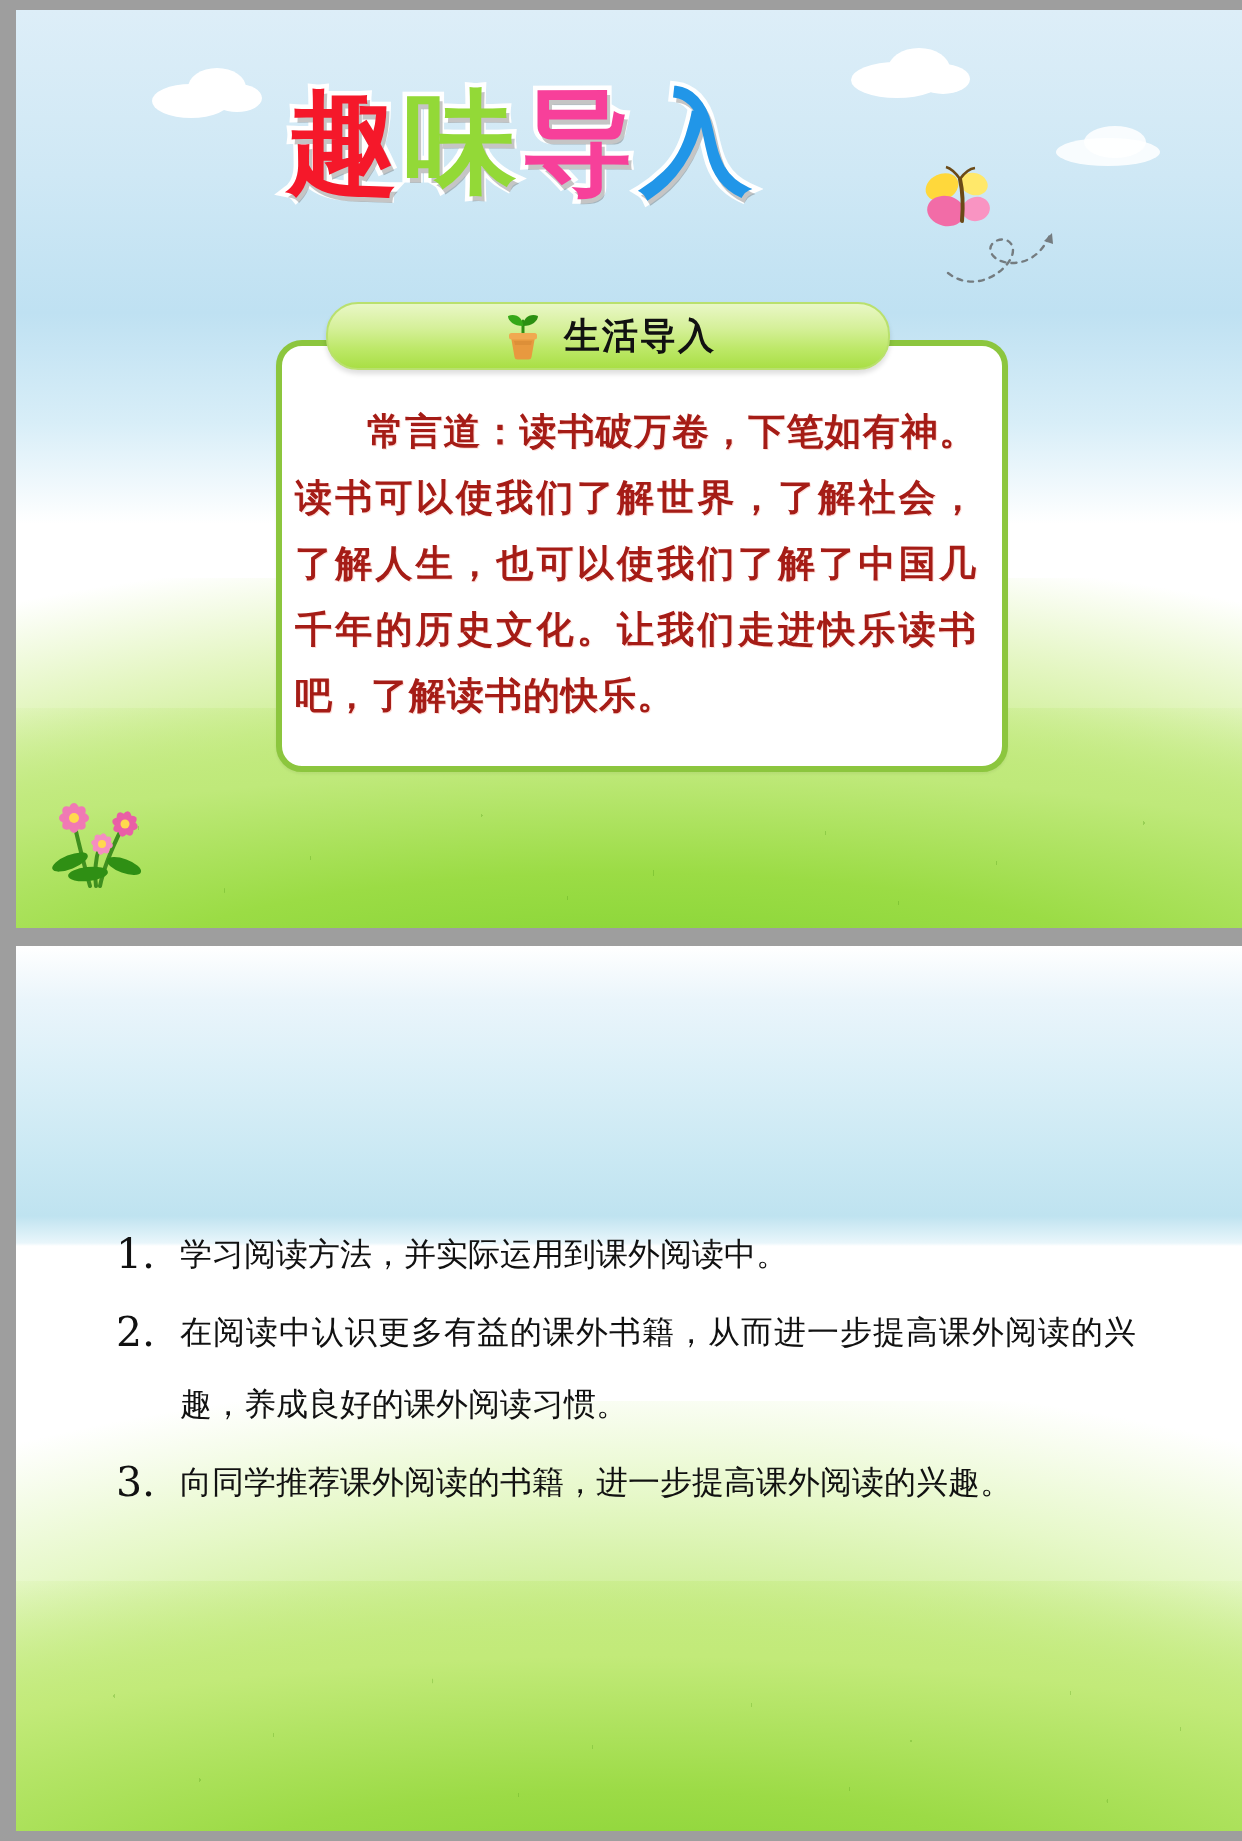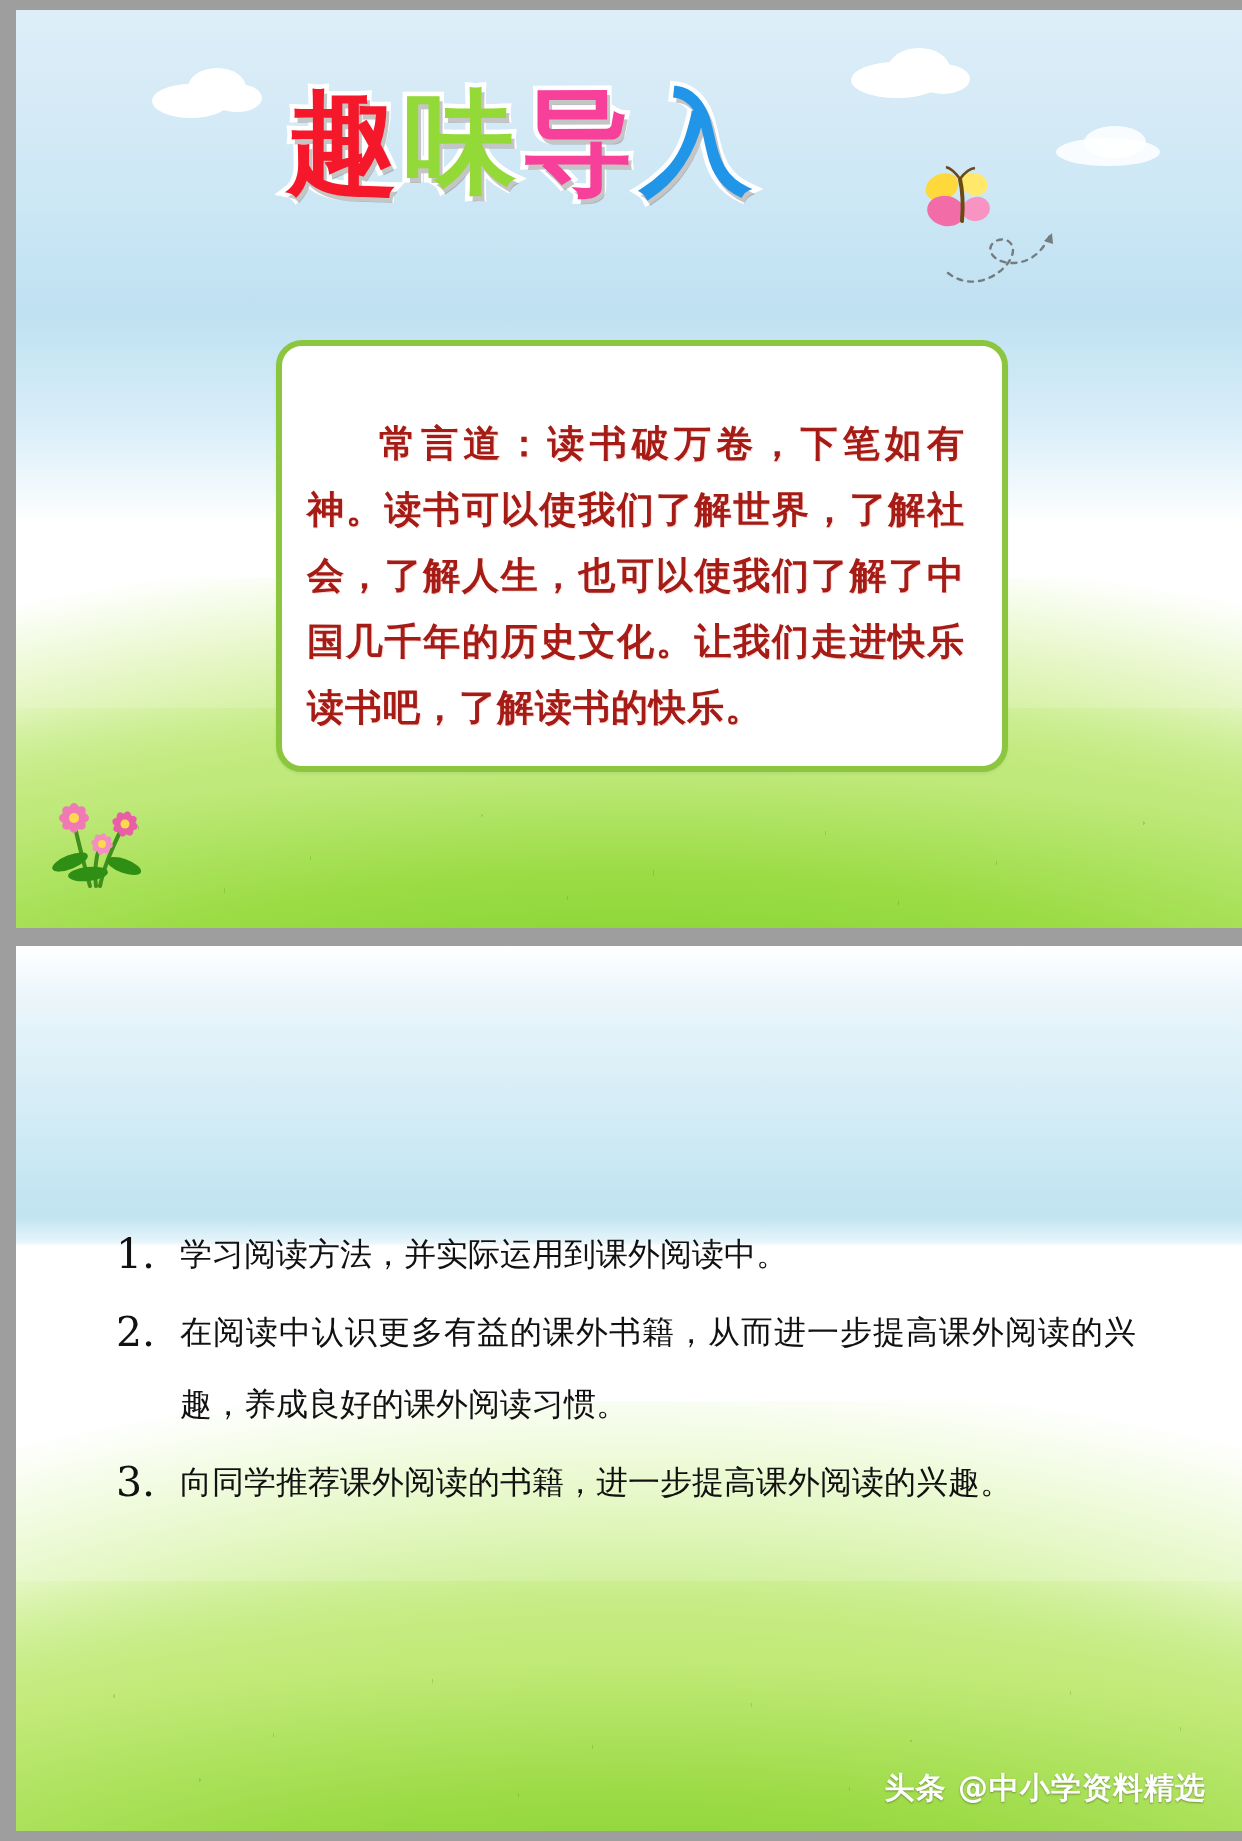--- a/index.html
+++ b/index.html
@@ -89,21 +89,21 @@
     font-family:"DejaVu Sans","Liberation Sans",sans-serif;
     font-size:36px;font-weight:bold;color:#111111;letter-spacing:2px;
   }
   .sprout{width:46px;height:52px;flex:0 0 auto;}
 
   .card-body{
     position:absolute;left:275px;top:385px;width:690px;height:330px;
     padding:0;
   }
   .card-body p{
-    margin:16px;
+    margin:4px;
     font-family:"DejaVu Sans","Liberation Sans",sans-serif;
     font-size:37px;line-height:66px;font-weight:bold;
     color:#a51c16;letter-spacing:1px;
     text-indent:72px;
     text-align:justify;
     text-shadow:1px 1px 0 rgba(255,120,100,.25);
   }
 
   
   .gap{position:absolute;left:0;top:928px;width:1242px;height:18px;background:#9e9e9e;}
@@ -252,20 +252,31 @@
             <ellipse rx="11" ry="5" transform="rotate(100)"></ellipse>
             <ellipse rx="11" ry="5" transform="rotate(145)"></ellipse>
           </g>
           <circle r="4" fill="#ffd94d"></circle>
         </g>
       </g>
     </svg>
 
     <div class="card"></div>
 
+    <div class="card-tab">
+      <svg class="sprout" viewBox="0 0 46 52">
+        <path d="M23 24 C 23 17, 23 14, 23 11" stroke="#2f8f14" stroke-width="3" fill="none" stroke-linecap="round"></path>
+        <path d="M23 16 C 14 16, 8 11, 8 6 C 16 3, 23 8, 23 16 Z" fill="#35a818"></path>
+        <path d="M23 16 C 32 16, 38 11, 38 6 C 30 3, 23 8, 23 16 Z" fill="#2b8f12"></path>
+        <path d="M11 27 h24 l-3.5 20 a3 3 0 0 1 -3 2.6 h-11 a3 3 0 0 1 -3 -2.6 Z" fill="#e8993f"></path>
+        <rect x="9" y="23" width="28" height="6.5" rx="2.5" fill="#f0a951"></rect>
+        <path d="M14 31 h18 l-1 4 h-16 z" fill="#c97d2b" opacity=".35"></path>
+      </svg>
+      <span class="tab-label">生活导入</span>
+    </div>
 
     <div class="card-body">
       <p>常言道：读书破万卷，下笔如有神。读书可以使我们了解世界，了解社会，了解人生，也可以使我们了解了中国几千年的历史文化。让我们走进快乐读书吧，了解读书的快乐。</p>
     </div>
   </div>
 
   <div class="gap"></div>
 
   <div class="slide2">
     <div class="sky2"></div>
@@ -281,16 +292,15 @@
       <div class="obj-item">
         <div class="obj-num">2.</div>
         <div class="obj-text">在阅读中认识更多有益的课外书籍，从而进一步提高课外阅读的兴趣，养成良好的课外阅读习惯。</div>
       </div>
       <div class="obj-item">
         <div class="obj-num">3.</div>
         <div class="obj-text">向同学推荐课外阅读的书籍，进一步提高课外阅读的兴趣。</div>
       </div>
     </div>
 
-    <div class="watermark">头条 @中小学资料精选</div>
   </div>
 
 </div>
 
 </body></html>

